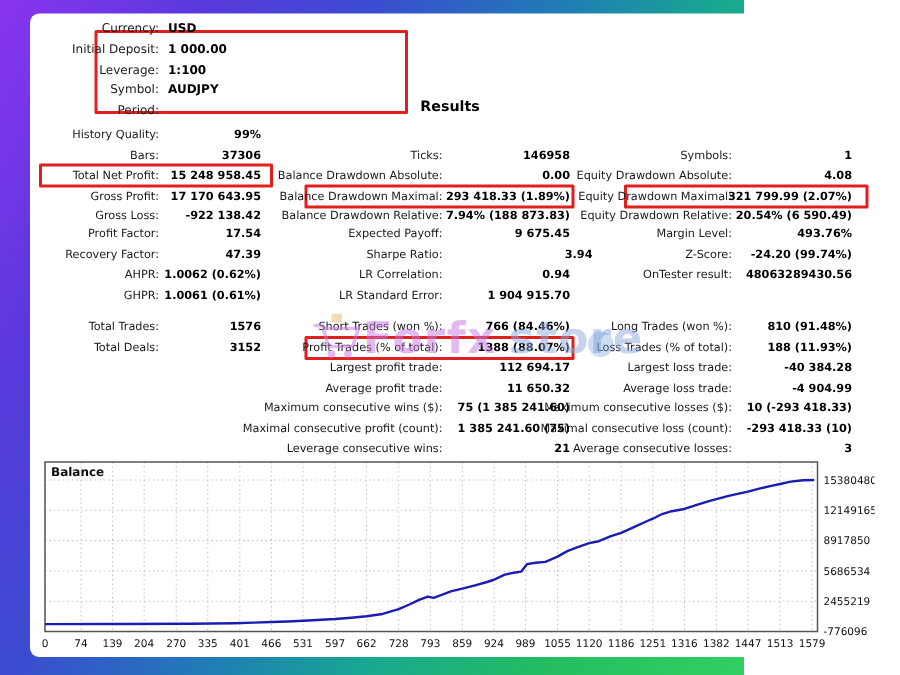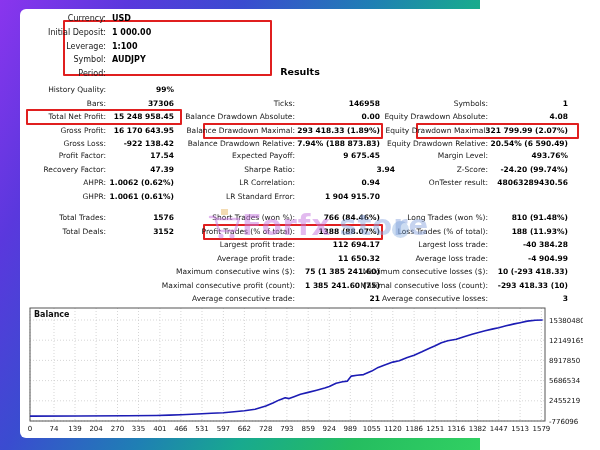--- a/index.html
+++ b/index.html
@@ -4,20 +4,21 @@
 <style>
   html,body{margin:0;padding:0;}
   body{
     width:600px;height:450px;overflow:hidden;
     font-family:"DejaVu Sans","Liberation Sans",sans-serif;
     background:#fff;
   }
   .frame{
     position:relative;width:480px;height:450px;
     background:linear-gradient(118deg,#8a35ee 0%,#5a38dd 18%,#3a4cd0 34%,#1f7fb4 52%,#18a98f 66%,#25bd60 82%,#31d062 100%);
+    padding-left:16px;
   }
   .panel{
     position:absolute;left:20px;top:9px;width:563px;height:429px;
     background:#ffffff;border-radius:6px;color:#111;
   }
   .red-box{
     position:absolute;border:2px solid #e01f1f;border-radius:1px;
     pointer-events:none;background:transparent;
   }
   
@@ -92,21 +93,21 @@
         <div class="slbl" style="left: 305px; top: 88.5px; width: 163px;">Symbols:</div>
         <div class="sval" style="left: 470px; top: 88.5px; width: 78px;">1</div>
         <div class="red-box" style="left: 6px; top: 100px; width: 152px; height: 12px;"></div>
         <div class="slbl" style="left: 0px; top: 102px; width: 86px;">Total Net Profit:</div>
         <div class="sval" style="left: 88px; top: 102px; width: 66px;">15 248 958.45</div>
         <div class="slbl" style="left: 100px; top: 102px; width: 175px;">Balance Drawdown Absolute:</div>
         <div class="sval" style="left: 277px; top: 102px; width: 83px;">0.00</div>
         <div class="slbl" style="left: 305px; top: 102px; width: 163px;">Equity Drawdown Absolute:</div>
         <div class="sval" style="left: 470px; top: 102px; width: 78px;">4.08</div>
         <div class="slbl" style="left: 0px; top: 115.5px; width: 86px;">Gross Profit:</div>
-        <div class="sval" style="left: 88px; top: 115.5px; width: 66px;">16 170 643.95</div>
+        <div class="sval" style="left: 88px; top: 115.5px; width: 66px;">17 170 643.95</div>
         <div class="red-box" style="left: 183px; top: 113.5px; width: 176px; height: 12px;"></div>
         <div class="slbl" style="left: 100px; top: 115.5px; width: 175px; text-align: center;">Balance Drawdown Maximal:</div>
         <div class="sval" style="left: 277px; top: 115.5px; width: 83px;">293 418.33 (1.89%)</div>
         <div class="red-box" style="left: 396px; top: 113.5px; width: 159px; height: 12px;"></div>
         <div class="slbl" style="left: 305px; top: 115.5px; width: 163px;">Equity Drawdown Maximal:</div>
         <div class="sval" style="left: 470px; top: 115.5px; width: 78px;">321 799.99 (2.07%)</div>
         <div class="slbl" style="left: 0px; top: 129px; width: 86px;">Gross Loss:</div>
         <div class="sval" style="left: 88px; top: 129px; width: 66px;">-922 138.42</div>
         <div class="slbl" style="left: 100px; top: 129px; width: 175px;">Balance Drawdown Relative:</div>
         <div class="sval" style="left: 277px; top: 129px; width: 83px;">7.94% (188 873.83)</div>
@@ -156,21 +157,21 @@
         <div class="slbl" style="left: 305px; top: 243.5px; width: 163px;">Average loss trade:</div>
         <div class="sval" style="left: 470px; top: 243.5px; width: 78px;">-4 904.99</div>
         <div class="slbl" style="left: 100px; top: 257px; width: 175px;">Maximum consecutive wins ($):</div>
         <div class="sval" style="left: 277px; top: 257px; width: 83px;">75 (1 385 241.60)</div>
         <div class="slbl" style="left: 305px; top: 257px; width: 163px;">Maximum consecutive losses ($):</div>
         <div class="sval" style="left: 470px; top: 257px; width: 78px;">10 (-293 418.33)</div>
         <div class="slbl" style="left: 100px; top: 270.5px; width: 175px;">Maximal consecutive profit (count):</div>
         <div class="sval" style="left: 277px; top: 270.5px; width: 83px;">1 385 241.60 (75)</div>
         <div class="slbl" style="left: 305px; top: 270.5px; width: 163px;">Maximal consecutive loss (count):</div>
         <div class="sval" style="left: 470px; top: 270.5px; width: 78px;">-293 418.33 (10)</div>
-        <div class="slbl" style="left: 100px; top: 284px; width: 175px;">Average consecutive trade:</div>
+        <div class="slbl" style="left: 100px; top: 284px; width: 175px;">Leverage consecutive wins:</div>
         <div class="sval" style="left: 277px; top: 284px; width: 83px;">21</div>
         <div class="slbl" style="left: 305px; top: 284px; width: 163px;">Average consecutive losses:</div>
         <div class="sval" style="left: 470px; top: 284px; width: 78px;">3</div>
       </div>
 
     <div class="watermark">
       <svg width="34" height="32" viewBox="0 0 34 32">
         <rect x="13" y="0" width="7" height="6" fill="#e8b86a"></rect>
         <path d="M2 8 L7 8 L11 22 L27 22 L31 10 L9 10" fill="none" stroke="#c678e0" stroke-width="2.4" stroke-linejoin="round" stroke-linecap="round"></path>
         <circle cx="13" cy="27" r="2.6" fill="#c678e0"></circle>

